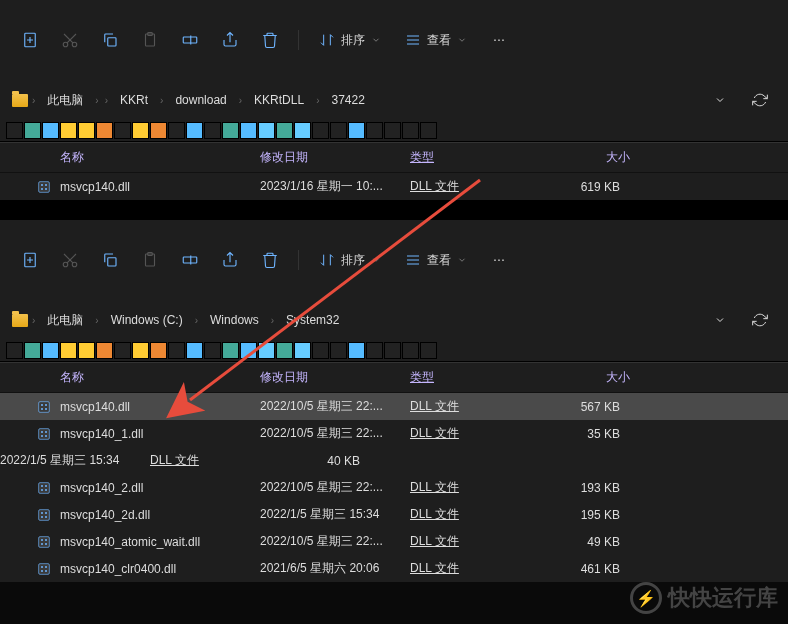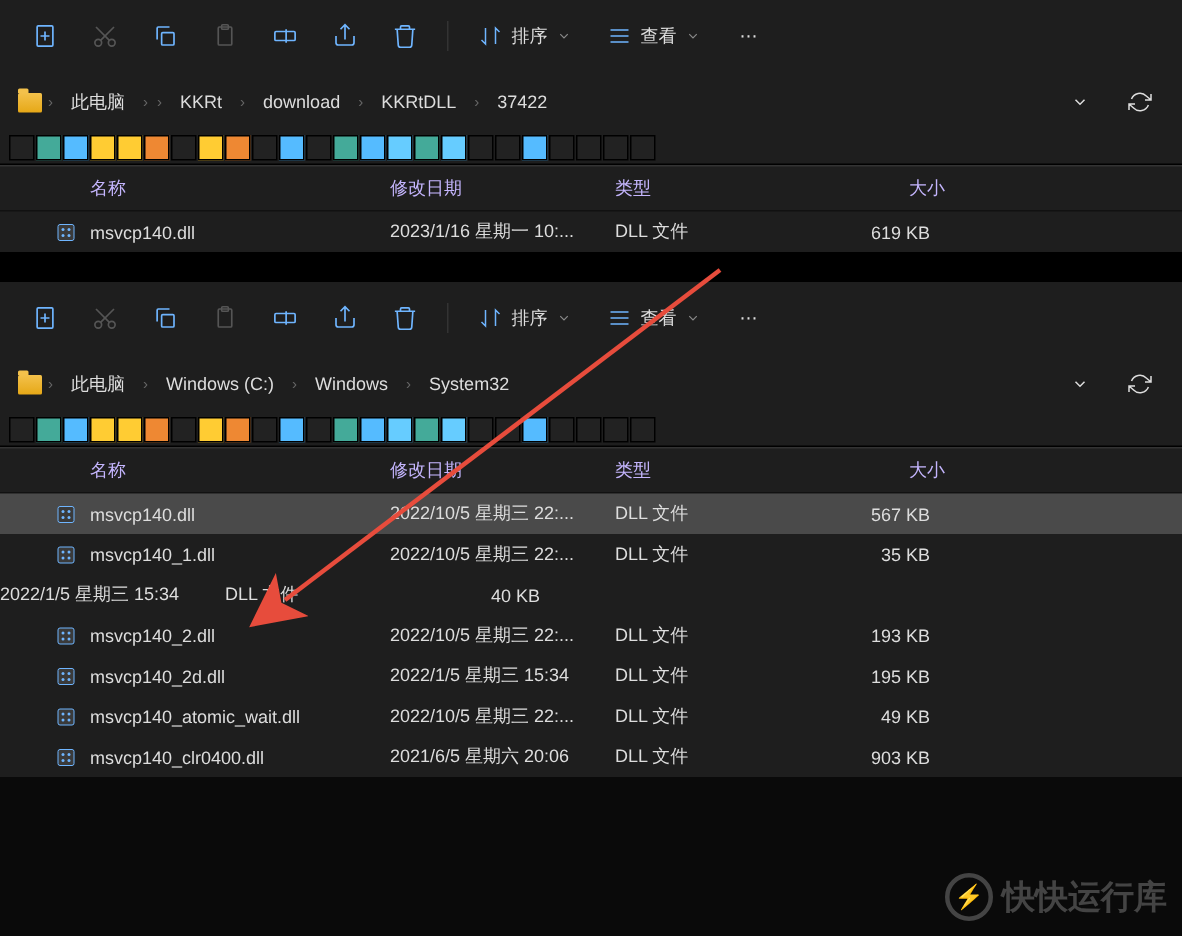--- a/index.html
+++ b/index.html
@@ -1,36 +1,36 @@
 <!DOCTYPE html>
 <html><head>
 <meta charset="utf-8">
 <style>
 * { margin: 0; padding: 0; box-sizing: border-box; }
 body { background: #0a0a0a; font-family: "Segoe UI", "Microsoft YaHei", sans-serif; font-size: 12px; color: #ccc; width: 788px; height: 624px; overflow: hidden; position: relative; }
 .window { background: #1e1e1e; }
-.toolbar { display: flex; align-items: center; padding: 8px 12px; gap: 4px; background: #1e1e1e; }
+.toolbar { display: flex; align-items: center; padding: 24px 12px; gap: 4px; background: #1e1e1e; }
 .tool-btn { width: 36px; height: 32px; display: flex; align-items: center; justify-content: center; color: #6fb5ff; cursor: pointer; border-radius: 3px; }
 .tool-btn.faded { color: #555; }
 .divider { width: 1px; height: 20px; background: #333; margin: 0 6px; }
 .dropdown { display: flex; align-items: center; gap: 6px; padding: 0 10px; height: 32px; color: #ddd; cursor: pointer; }
 .dropdown svg { color: #6fb5ff; }
 .breadcrumb { display: flex; align-items: center; padding: 6px 12px; background: #1e1e1e; gap: 2px; }
 .bc-item { padding: 4px 8px; color: #ddd; cursor: pointer; display: flex; align-items: center; gap: 4px; }
 .bc-sep { color: #666; padding: 0 2px; font-size: 10px; }
 .folder-ico { width: 16px; height: 13px; background: linear-gradient(#f3c14b, #e6a817); border-radius: 1px; position: relative; }
 .folder-ico::before { content: ''; position: absolute; top: -3px; left: 0; width: 7px; height: 3px; background: #f3c14b; border-radius: 1px 1px 0 0; }
 .bc-right { margin-left: auto; display: flex; gap: 8px; }
 .icon-btn { width: 32px; height: 28px; display: flex; align-items: center; justify-content: center; color: #ddd; cursor: pointer; }
 .tabbar { display: flex; padding: 2px 6px; background: #1e1e1e; gap: 1px; border-bottom: 1px solid #000; }
 .tab-ico { width: 17px; height: 17px; display: inline-block; }
 .headers { display: flex; padding: 6px 0; background: #1e1e1e; border-top: 1px solid #333; border-bottom: 1px solid #111; font-size: 12px; color: #c4b5fd; }
 .col-name { width: 260px; padding-left: 60px; }
 .col-date { width: 150px; }
-.col-type { width: 130px; }
+.col-type { width: 130px; text-decoration: underline; }
 .col-size { width: 120px; text-align: right; padding-right: 30px; }
 .row { display: flex; align-items: center; padding: 5px 0; color: #ddd; cursor: pointer; }
 .row.selected { background: #4a4a4a; }
 .row .col-name { display: flex; align-items: center; gap: 8px; padding-left: 36px; }
 .row .col-size { padding-right: 40px; }
 .dll-ico { width: 16px; height: 16px; display: flex; align-items: center; justify-content: center; }
 .arrow { position: absolute; pointer-events: none; z-index: 100; }
 .watermark { position: absolute; right: 10px; bottom: 10px; color: #444; font-size: 22px; font-weight: bold; display: flex; align-items: center; gap: 6px; }
 .watermark-ico { width: 32px; height: 32px; border: 3px solid #444; border-radius: 50%; display: flex; align-items: center; justify-content: center; font-size: 16px; }
 .spacer { height: 20px; background: #000; }
@@ -401,21 +401,21 @@
               <circle cx="9" cy="9" r="1.5" fill="#6fb5ff"></circle>
               <circle cx="15" cy="9" r="1.5" fill="#6fb5ff"></circle>
               <circle cx="9" cy="15" r="1.5" fill="#6fb5ff"></circle>
               <circle cx="15" cy="15" r="1.5" fill="#6fb5ff"></circle>
             </svg>
           </span>
           <span>msvcp140_clr0400.dll</span>
         </div>
         <div class="col-date">2021/6/5 星期六 20:06</div>
         <div class="col-type">DLL 文件</div>
-        <div class="col-size">903 KB</div>
+        <div class="col-size">461 KB</div>
       </div>
     </div>
 </div>
 
 <svg class="arrow" style="left:0;top:0;" width="788" height="624">
   <defs>
       <marker id="ah" markerWidth="12" markerHeight="12" refX="2" refY="6" orient="auto">
         <path d="M0,0 L12,6 L0,12 L3,6 Z" fill="#e74c3c"></path>
       </marker>
     </defs>

